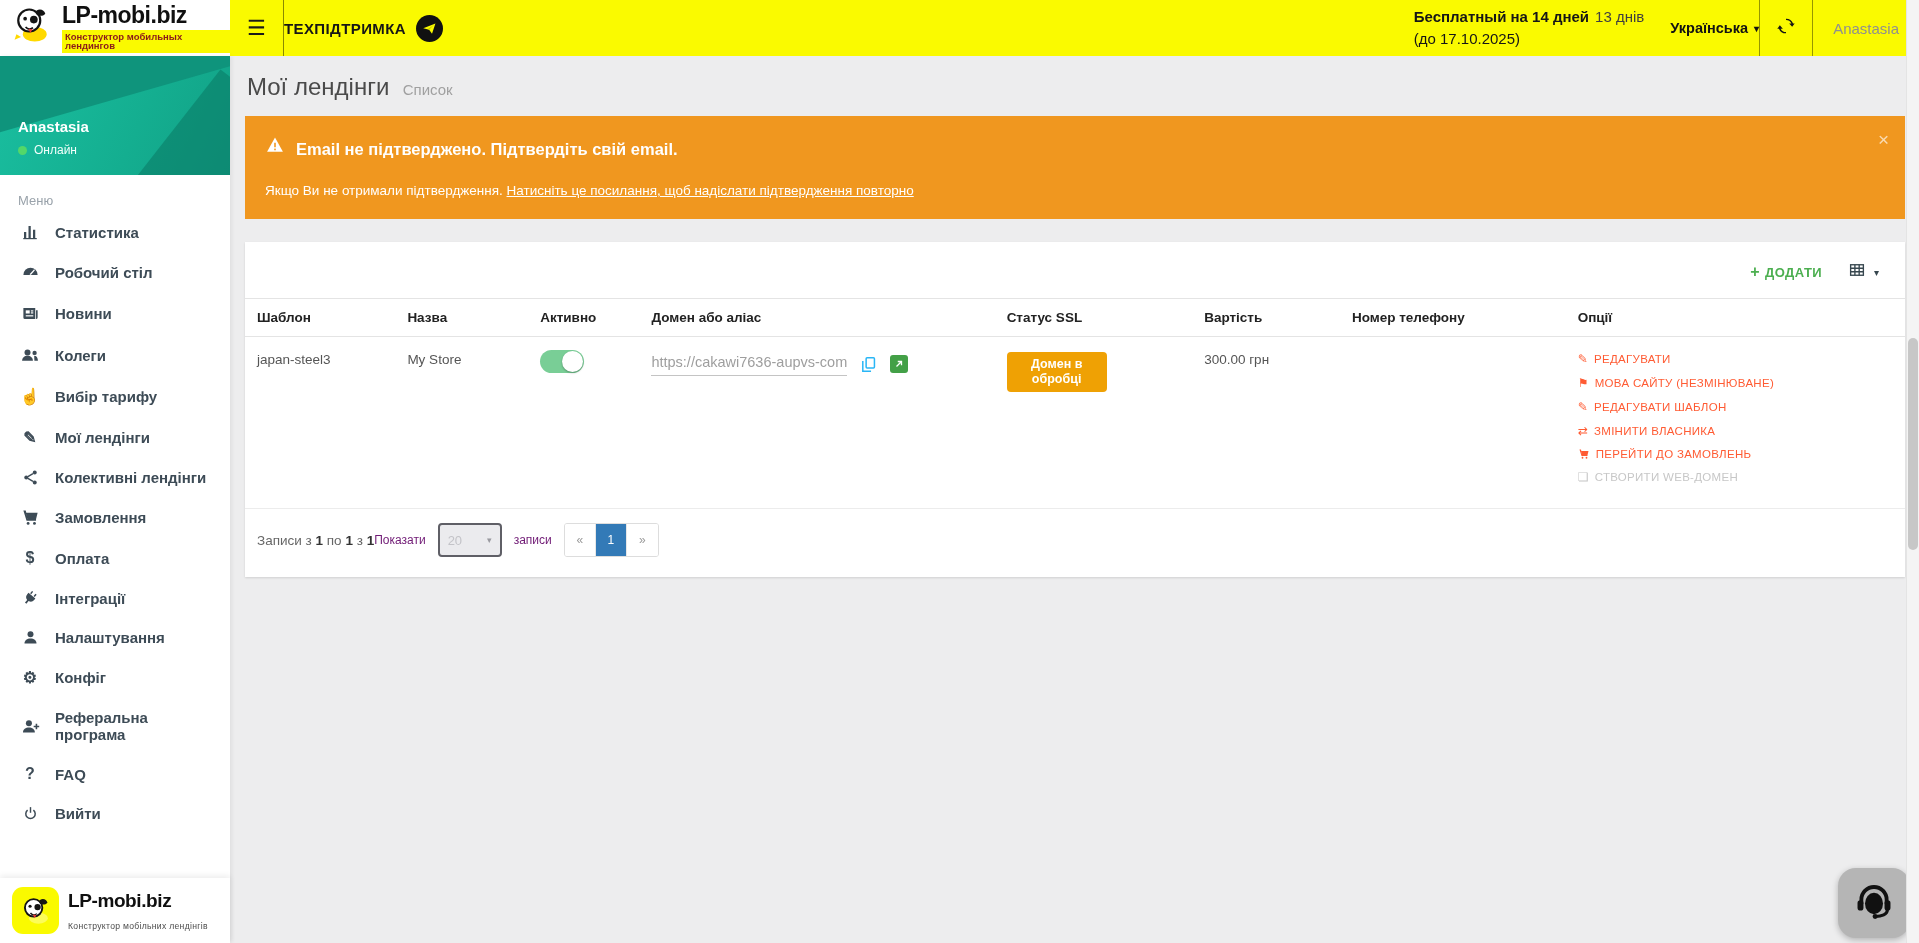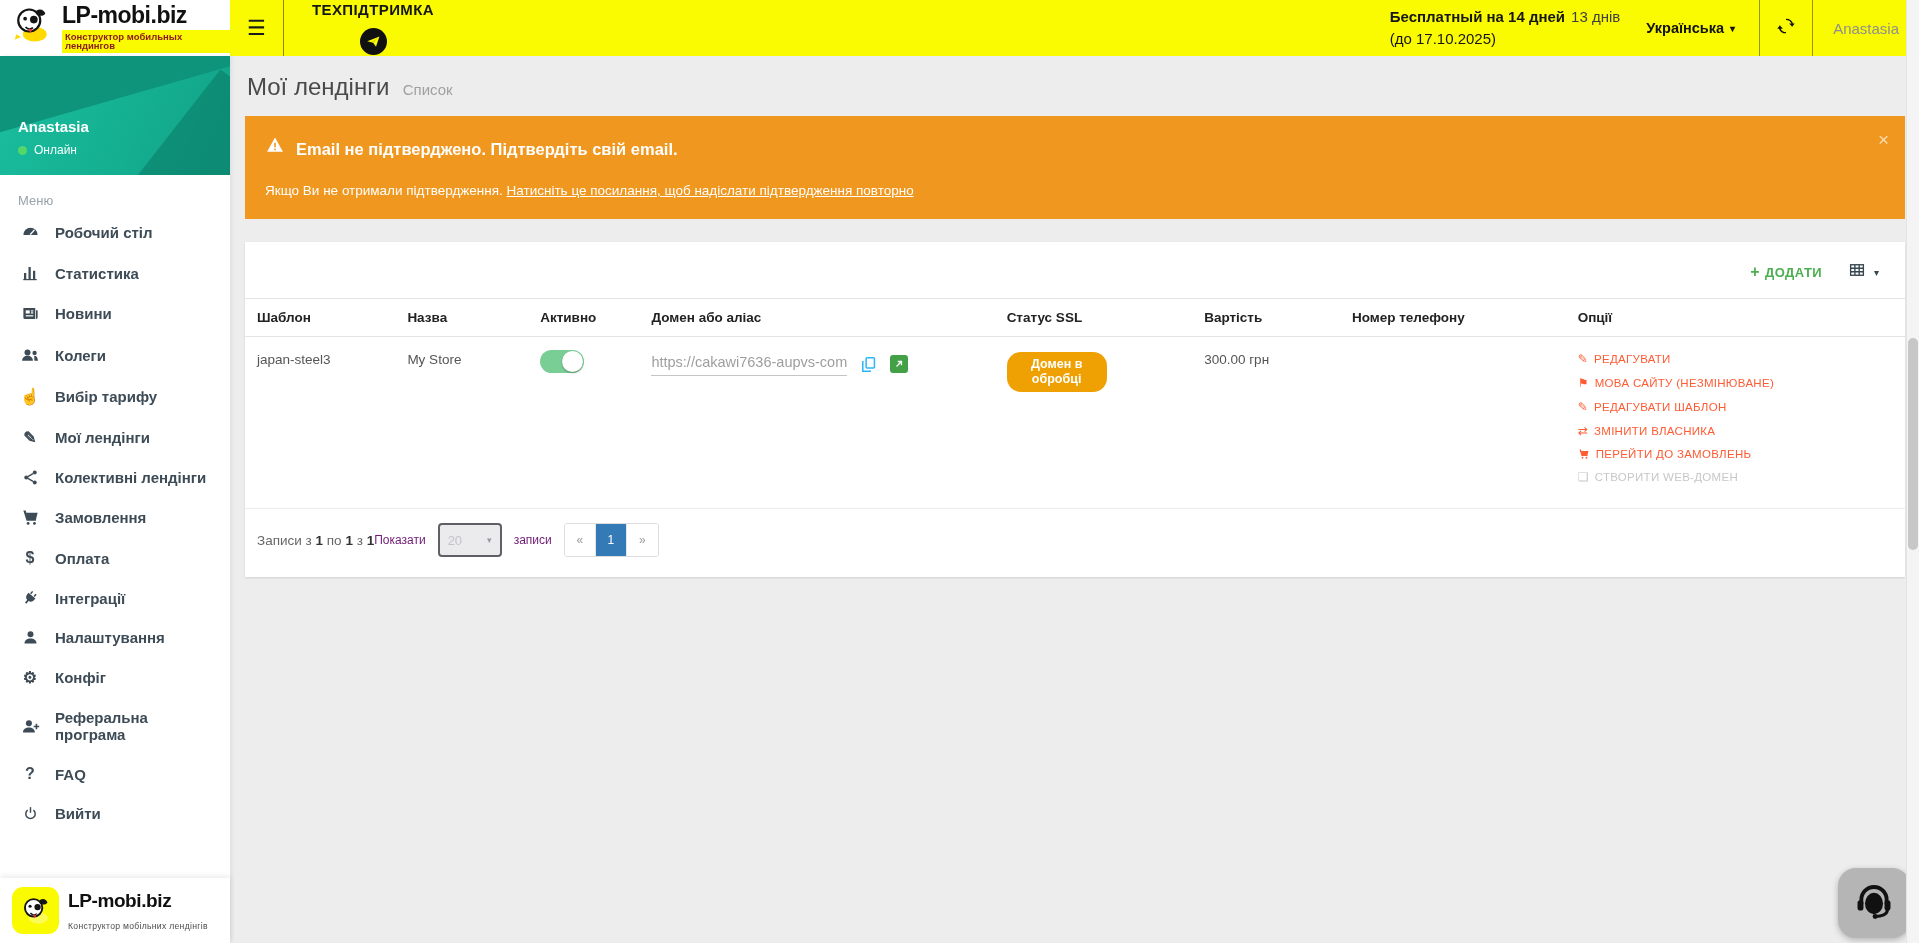--- a/index.html
+++ b/index.html
@@ -11,28 +11,28 @@
   }
   
   .topbar { height:56px; display:flex; }
   .brand { width:230px; background:#fff; display:flex; align-items:center; padding-left:10px; gap:8px; }
   .brand-text { line-height:1; }
   .brand-title { font-size:23px; font-weight:bold; color:#101010; letter-spacing:-0.5px; }
   .brand-tag { display:inline-block; background:#fafa00; color:#8b1a1a; font-size:9.5px; font-weight:bold; padding:2px 3px; margin-top:3px; }
   .topnav { flex:1; background:#fafa00; display:flex; align-items:center; }
   .hamburger { width:54px; height:100%; display:flex; align-items:center; justify-content:center;
     font-size:21px; color:#1a1a1a; border-right:1px solid rgba(0,0,0,.45); cursor:pointer; }
-  .support { display:flex; align-items:center; gap:10px; margin-left:28px; cursor:pointer;flex-direction:column; }
+  .support { display:flex; align-items:center; gap:10px; cursor:pointer; }
   .support-label { font-weight:bold; font-size:15px; color:#161616; letter-spacing:.4px; }
   .tg-circle { width:27px; height:27px; border-radius:50%; background:#111; display:flex; align-items:center; justify-content:center; }
   .top-spacer { flex:1; }
   .trial { font-size:15px; line-height:1.45; color:#161616; margin-right:26px; }
   .trial b { font-weight:bold; }
   .trial .days { color:#3f3f3f; font-weight:normal; margin-left:6px; }
-  .lang { display:flex; align-items:center; gap:6px; font-weight:bold; font-size:14.5px; color:#131313; margin-right:24px; cursor:pointer; }
+  .lang { display:flex; align-items:center; gap:6px; font-weight:bold; font-size:14.5px; color:#131313; cursor:pointer; }
   .lang .caret { font-size:10px; }
   .refresh { height:100%; display:flex; align-items:center; padding:0 17px;
     border-left:1px solid rgba(0,0,0,.4); border-right:1px solid rgba(0,0,0,.4); cursor:pointer; }
   .topuser { padding:0 20px; font-size:15px; color:#8f8f8f; cursor:pointer; }
   
   .mainwrap { display:flex; height:887px; }
   .sidebar { width:230px; background:#fff; display:flex; flex-direction:column; box-shadow:2px 0 4px rgba(0,0,0,.06); position:relative; z-index:2; }
   .userpanel { height:119px; background:linear-gradient(115deg,#1abfa0 0%,#14ae90 60%,#12a186 100%); position:relative; overflow:hidden; }
   .userpanel::before { content:""; position:absolute; width:300px; height:130px; background:#0f947c; transform:rotate(-16deg); top:-88px; left:-40px; }
   .userpanel::after { content:""; position:absolute; width:200px; height:160px; background:rgba(10,120,100,.55); transform:rotate(38deg); top:58px; right:-120px; }
@@ -77,21 +77,21 @@
   .switch { width:44px; height:23px; border-radius:12px; background:#79ce96; position:relative; cursor:pointer; display:inline-block; margin-top:-2px; }
   .switch .knob { position:absolute; right:1px; top:1px; width:21px; height:21px; border-radius:50%; background:#fff; box-shadow:0 1px 2px rgba(0,0,0,.3); }
   
   .domain-cell { display:flex; align-items:center; gap:12px; }
   .domain-input { width:196px; border:none; border-bottom:1px solid #c4c4c4; background:transparent;
     color:#9e9e9e; font-size:14.5px; font-family:"Liberation Sans",sans-serif; padding:2px 0 5px; outline:none; }
   .icon-btn { cursor:pointer; display:inline-flex; }
   .ext-btn { width:18px; height:18px; background:#43a047; border-radius:3px; display:inline-flex; align-items:center; justify-content:center; cursor:pointer; }
   
   .badge { display:inline-block; background:#efa104; color:#fff; font-weight:bold; font-size:12.5px;
-    line-height:1.2; text-align:center; padding:5px 12px; border-radius:14px; max-width:100px; }
+    line-height:1.2; text-align:center; padding:5px 12px; border-radius:4px; max-width:100px; }
   
   ul.opts { list-style:none; margin:0; padding:0; }
   ul.opts li { display:flex; align-items:center; gap:6px; color:#ff5b33; font-size:11.5px;
     letter-spacing:.3px; margin-bottom:10px; cursor:pointer; white-space:nowrap; }
   ul.opts li.disabled { color:#c7c7c7; cursor:default; }
   .oi { font-size:12px; display:inline-flex; align-items:center; }
   
   .card-footer { display:flex; justify-content:flex-start; align-items:center; padding:14px 22px 16px 12px; border-top:1px solid #ececec; margin-top:6px; }
   .rec-info { font-size:13.5px; color:#666; }
   .rec-info b { color:#333; }
@@ -175,35 +175,35 @@
         <div class="ustatus">
           <span class="dot"></span>
           <span>Онлайн</span>
         </div>
       </div>
     </div>
     <div class="menu-title">Меню</div>
     <ul class="menu">
       <li>
         <span class="mi">
+          <svg width="18" height="18" viewBox="0 0 24 24" fill="currentColor">
+              <path d="M4 20v-8h3v8zM10 20V4h3v16zM16 20V9h3v11z"></path>
+              <rect x="3" y="20" width="18" height="1.6"></rect>
+            </svg>
+        </span>
+        <span>Статистика</span>
+      </li>
+      <li>
+        <span class="mi">
           <svg width="19" height="19" viewBox="0 0 24 24" fill="currentColor">
               <path d="M21 15A9 9 0 0 0 3 15z"></path>
               <path d="M10.8 14.2 16.6 8l1 1-5.2 6z" fill="#fff"></path>
             </svg>
         </span>
         <span>Робочий стіл</span>
-      </li>
-      <li>
-        <span class="mi">
-          <svg width="18" height="18" viewBox="0 0 24 24" fill="currentColor">
-              <path d="M4 20v-8h3v8zM10 20V4h3v16zM16 20V9h3v11z"></path>
-              <rect x="3" y="20" width="18" height="1.6"></rect>
-            </svg>
-        </span>
-        <span>Статистика</span>
       </li>
       <li>
         <span class="mi">
           <svg width="19" height="19" viewBox="0 0 24 24" fill="currentColor">
               <path d="M3 5h15v14H5a2 2 0 0 1-2-2zM19 8h2V17a2 2 0 0 1-2 2z"></path>
               <rect x="6" y="8" width="5" height="4" fill="#fff"></rect>
               <rect x="12.5" y="8" width="3" height="1.5" fill="#fff"></rect>
               <rect x="12.5" y="10.5" width="3" height="1.5" fill="#fff"></rect>
               <rect x="6" y="14.2" width="9.5" height="1.5" fill="#fff"></rect>
             </svg>

